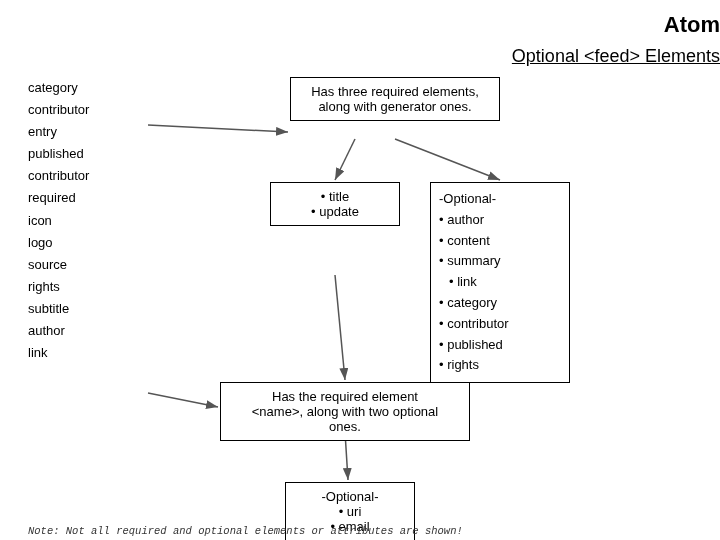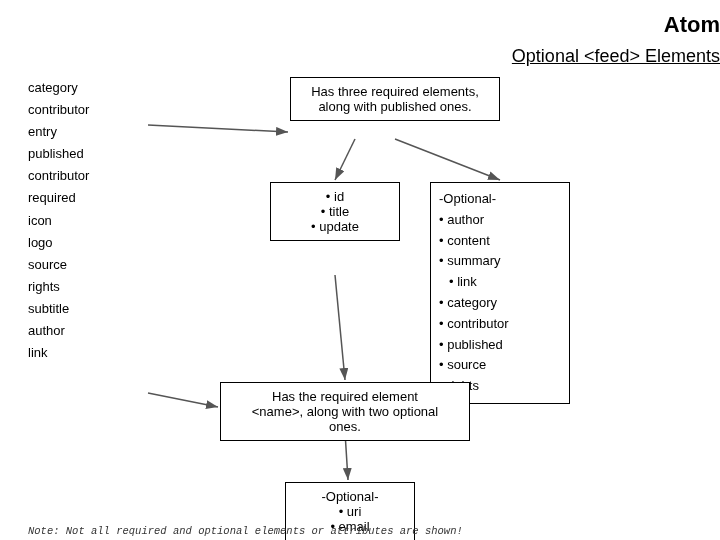--- a/index.html
+++ b/index.html
@@ -161,38 +161,36 @@
     <div>required</div>
     <div>icon</div>
     <div>logo</div>
     <div>source</div>
     <div>rights</div>
     <div>subtitle</div>
     <div>author</div>
     <div>link</div>
   </div>
 
-  <div class="box-top">Has three required elements, along with published ones.</div>
+  <div class="box-top">Has three required elements, along with generator ones.</div>
 
   <div class="box-required">
-    <div>• id</div>
     <div>• title</div>
     <div>• update</div>
   </div>
 
   <div class="box-optional-right">
     <div>-Optional-</div>
     <div>• author</div>
     <div>• content</div>
     <div>• summary</div>
     <div style="padding-left:10px;">  • link</div>
     <div>• category</div>
     <div>• contributor</div>
     <div>• published</div>
-    <div>• source</div>
     <div>• rights</div>
   </div>
 
   <div class="box-entry">Has the required element &lt;name&gt;, along with two optional ones.</div>
 
   <div class="box-optional-bottom">
     <div>-Optional-</div>
     <div>• uri</div>
     <div>• email</div>
   </div>

